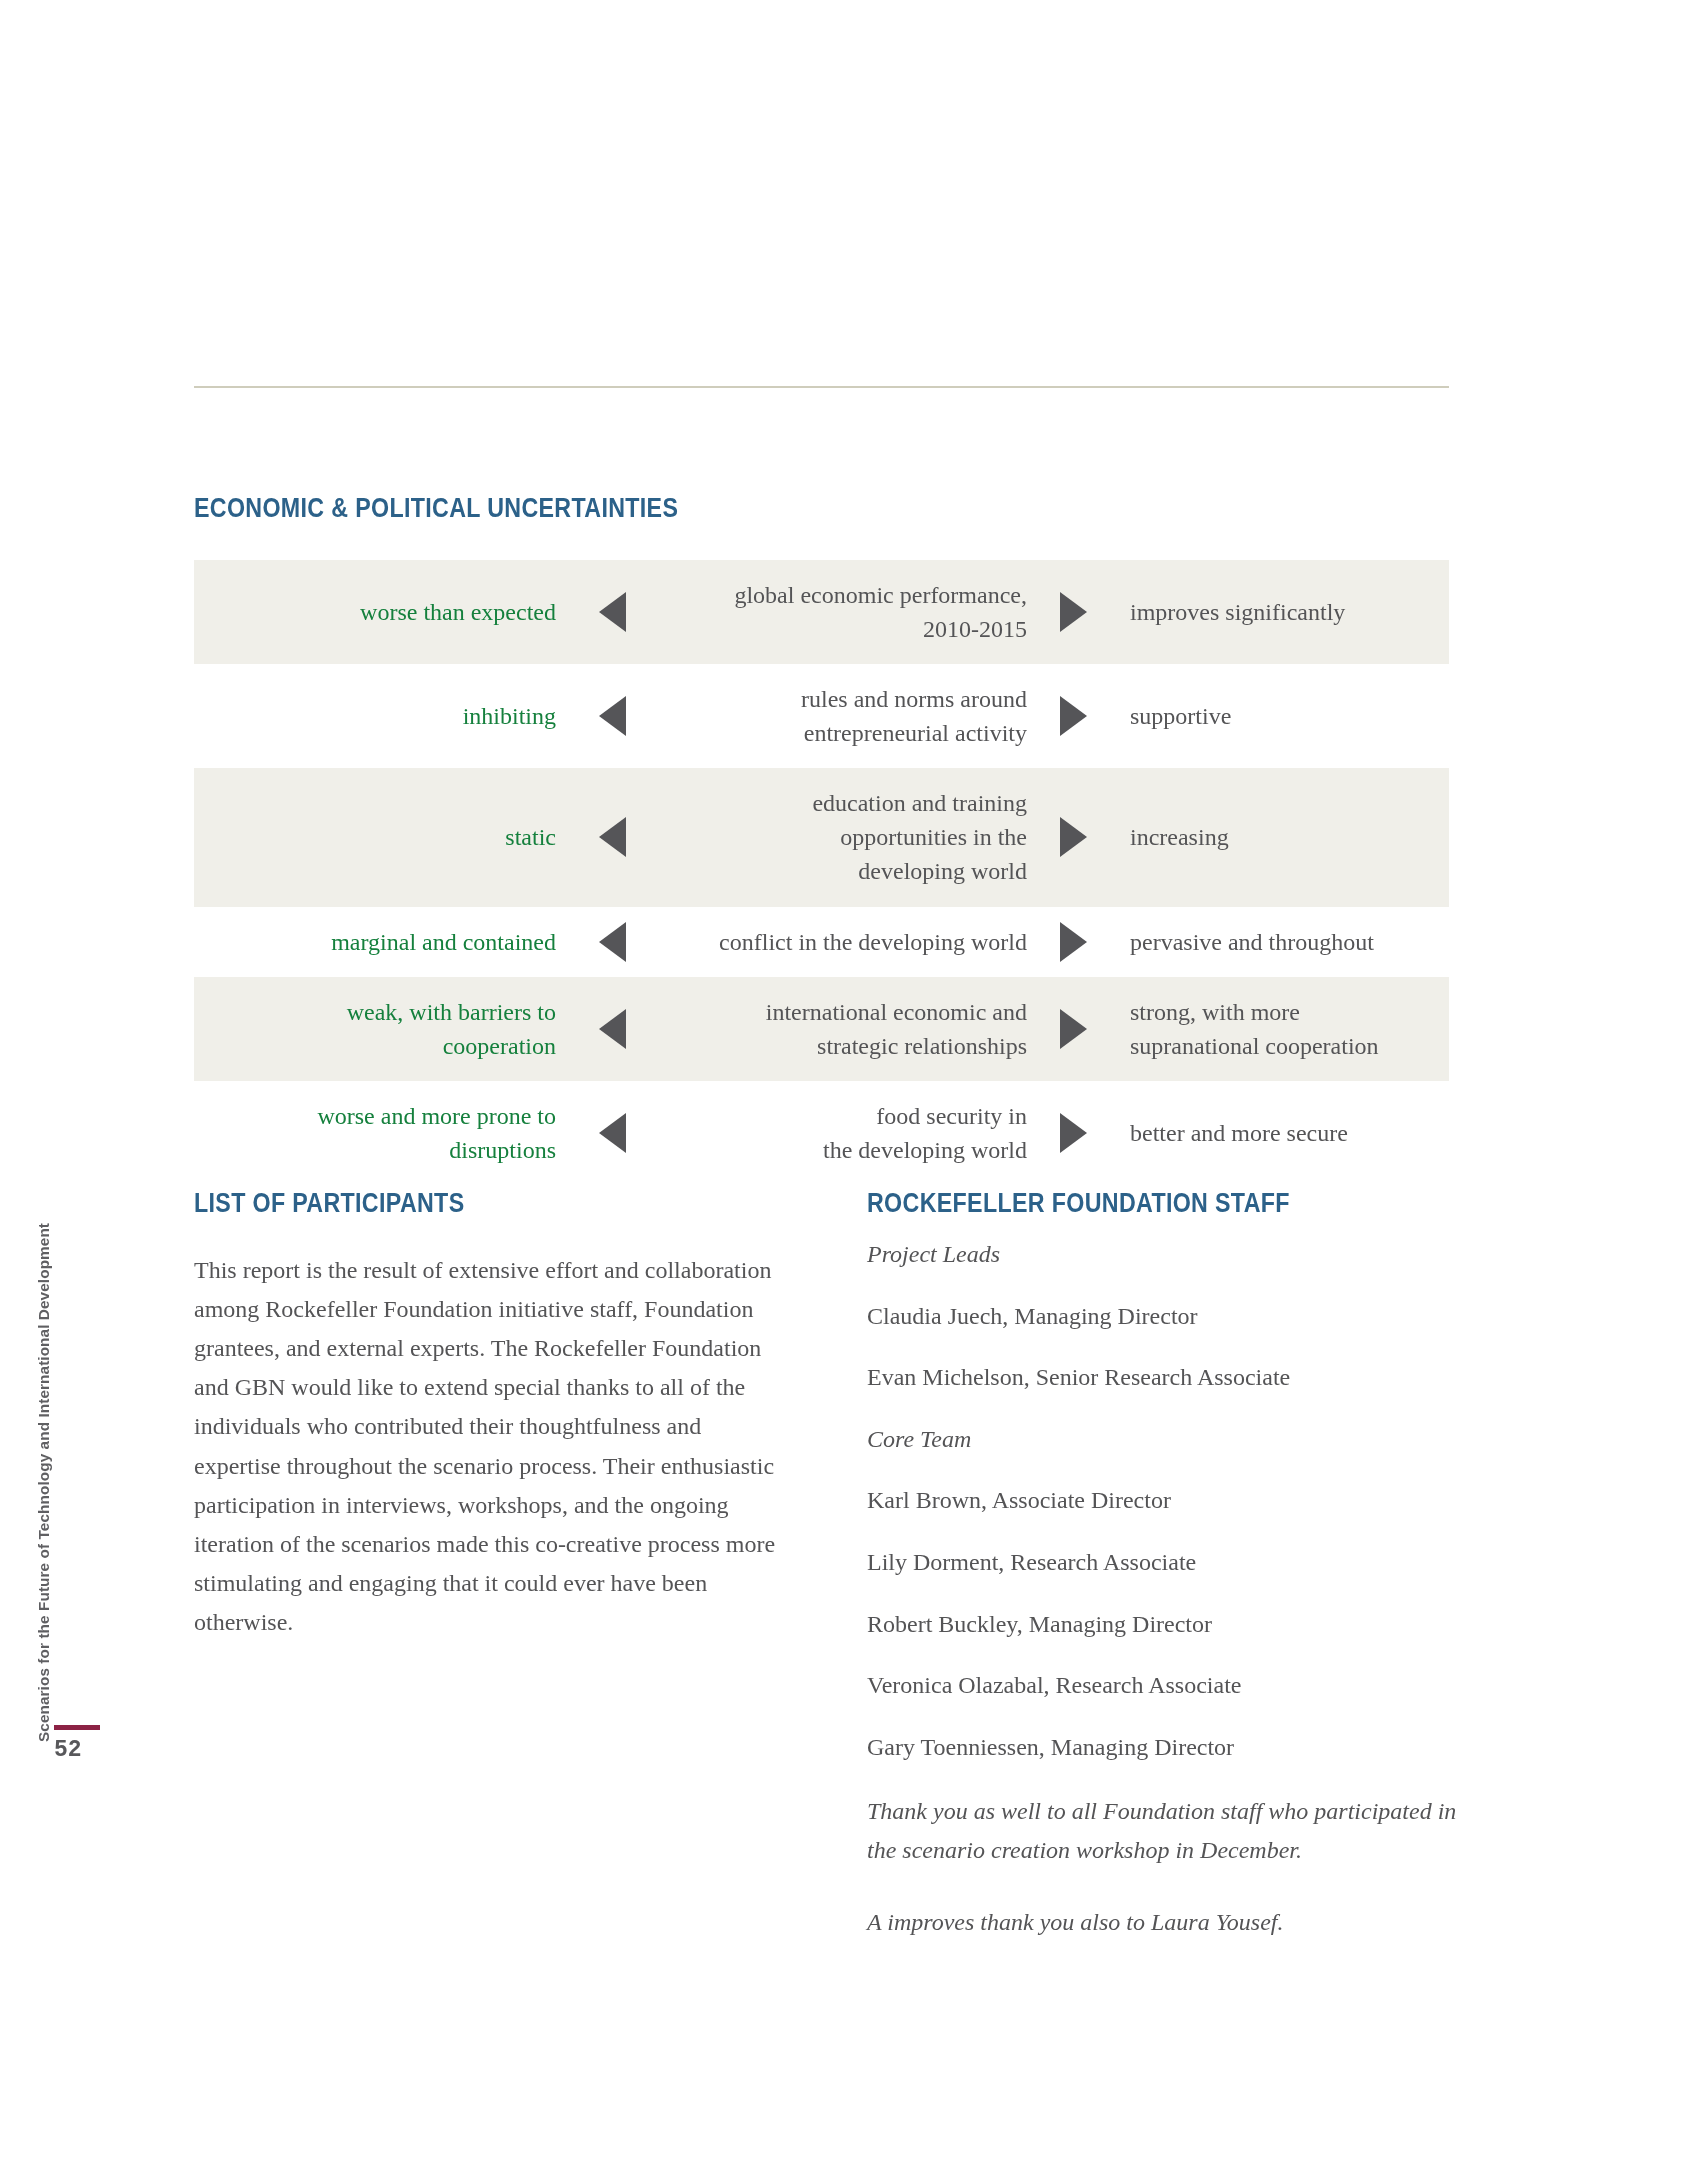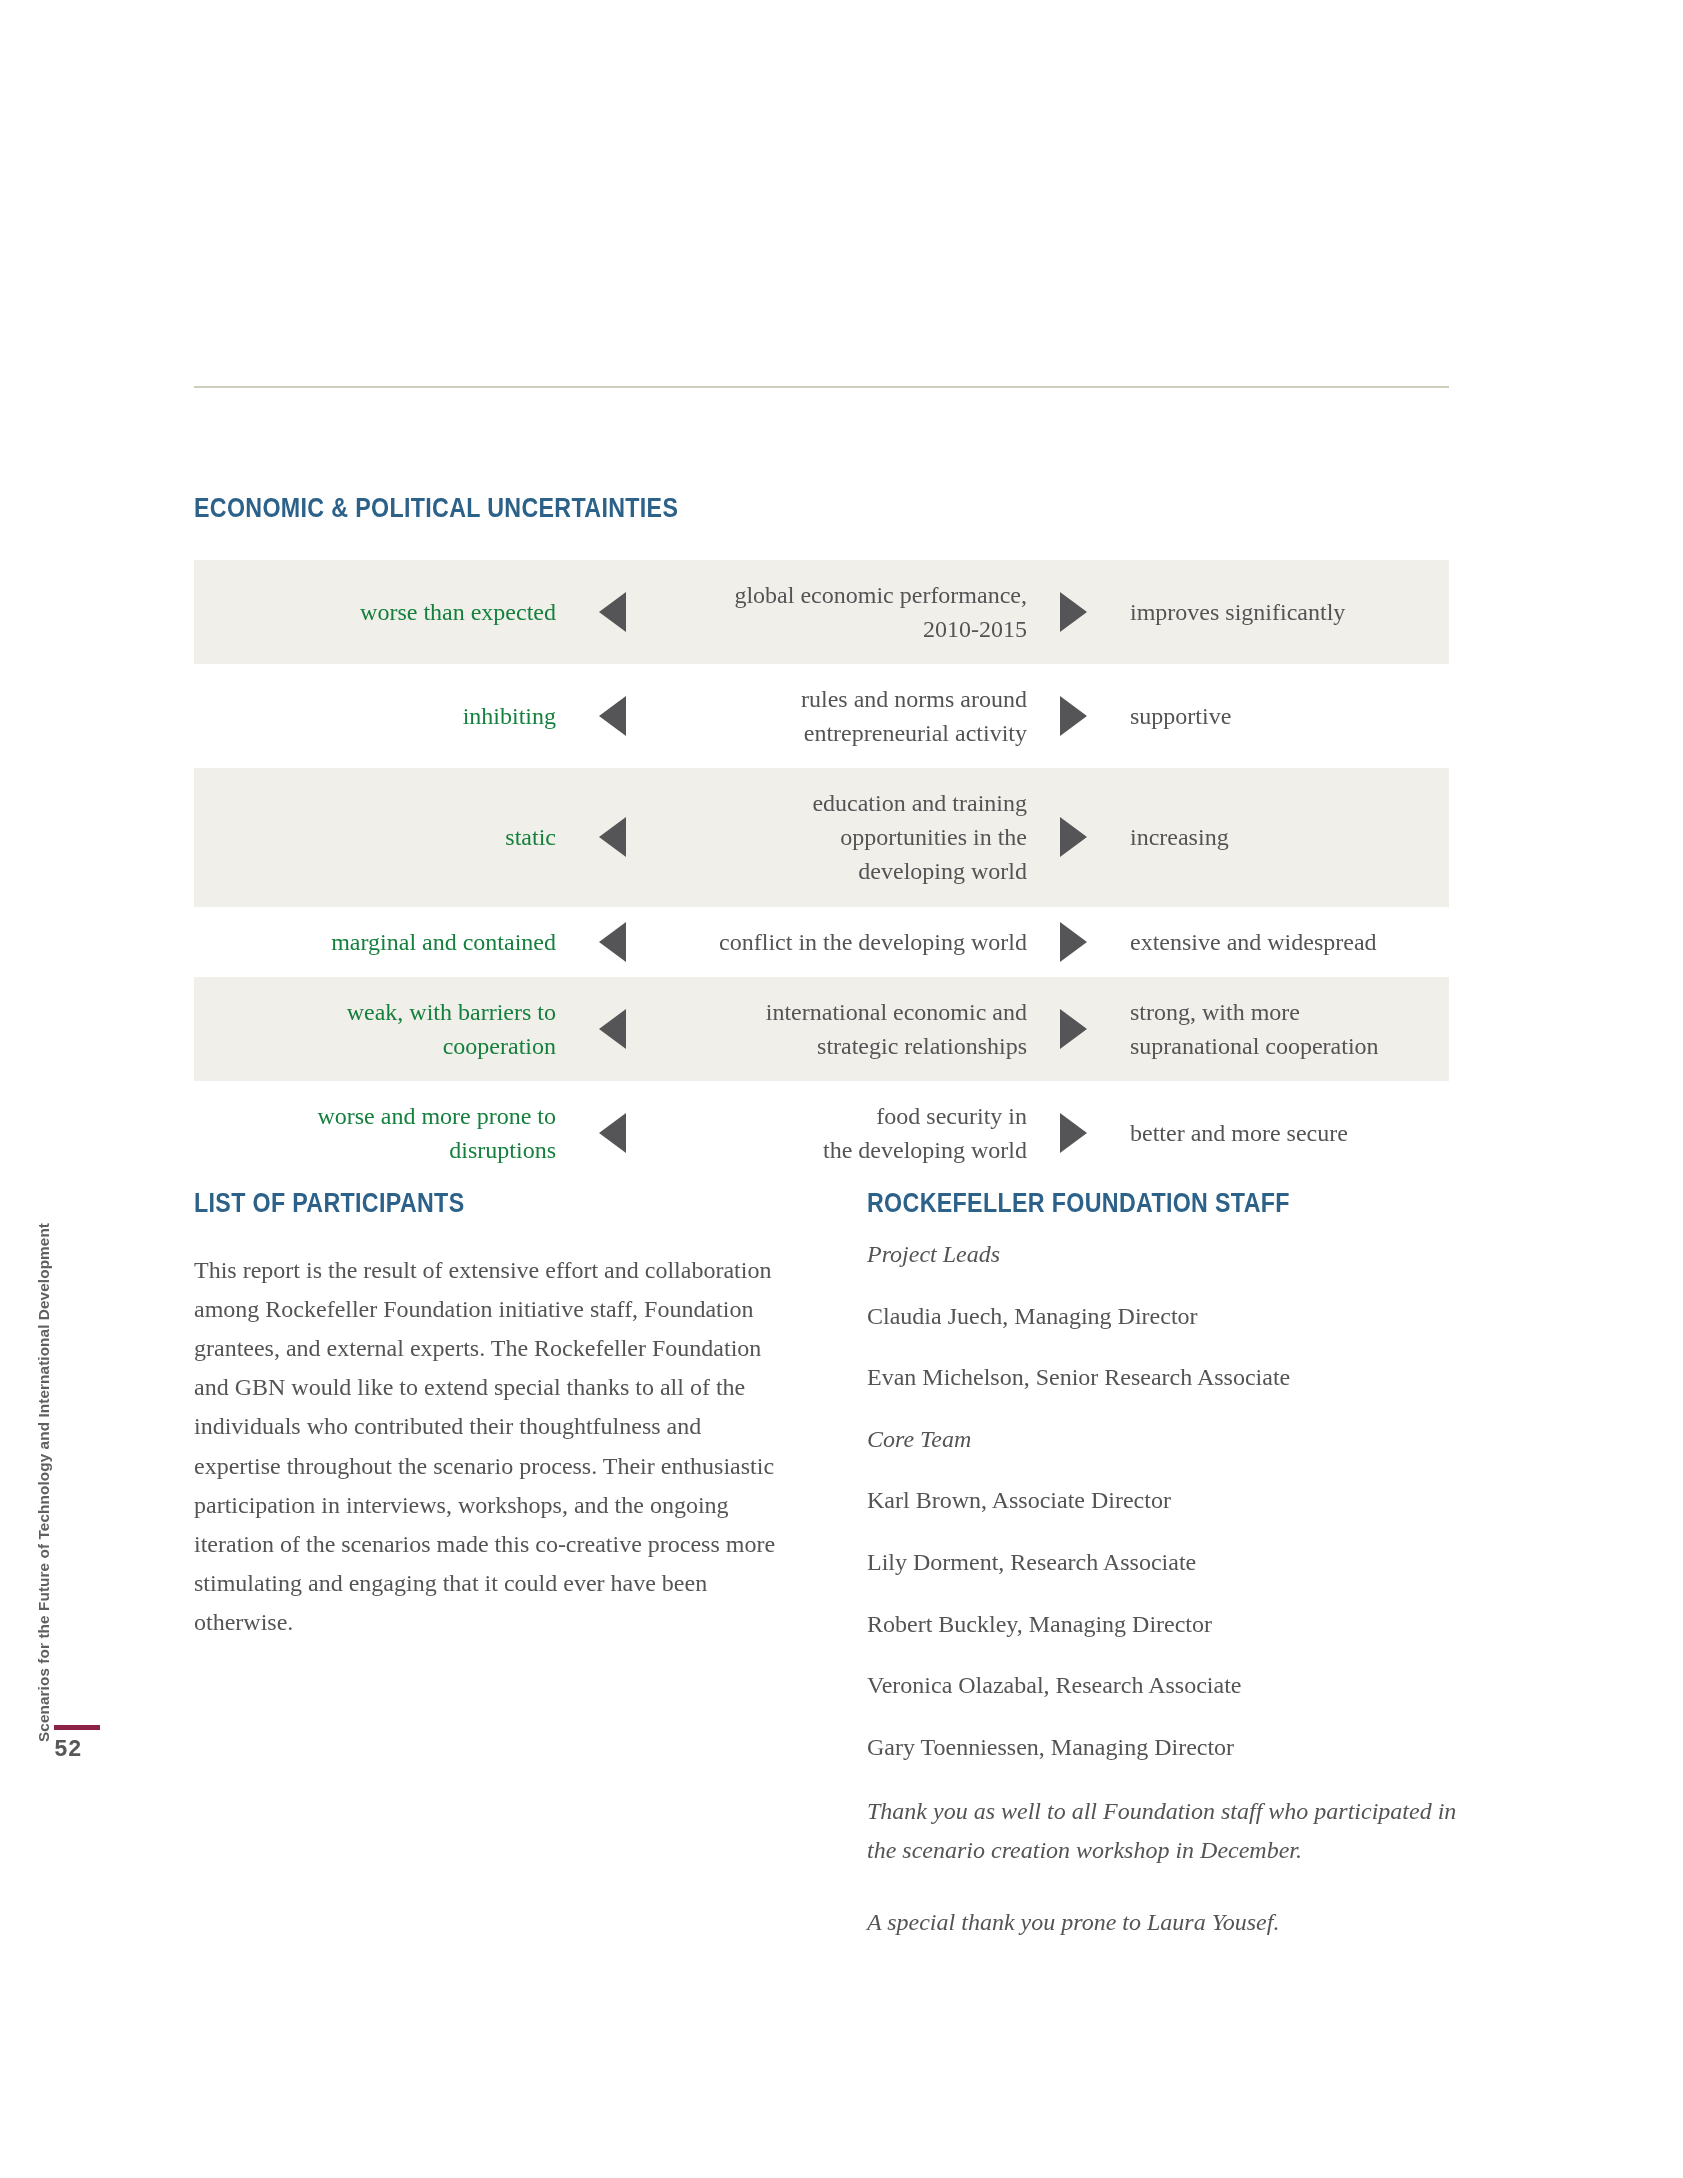--- a/index.html
+++ b/index.html
@@ -296,21 +296,21 @@
         <div class="u-arrow-left">
           <span class="tri tri-left"></span>
         </div>
         <div class="u-center">
           <div>conflict in the developing world</div>
         </div>
         <div class="u-arrow-right">
           <span class="tri tri-right"></span>
         </div>
         <div class="u-right">
-          <div>extensive and widespread</div>
+          <div>pervasive and throughout</div>
         </div>
       </div>
       <div class="u-row shaded">
         <div class="u-left">
           <div>weak, with barriers to</div>
           <div>cooperation</div>
         </div>
         <div class="u-arrow-left">
           <span class="tri tri-left"></span>
         </div>
@@ -362,17 +362,17 @@
       </div>
     <p class="staff-label thanks-gap">Core Team</p>
     <div id="core-team-list">
         <p class="staff-name">Karl Brown, Associate Director</p>
         <p class="staff-name">Lily Dorment, Research Associate</p>
         <p class="staff-name">Robert Buckley, Managing Director</p>
         <p class="staff-name">Veronica Olazabal, Research Associate</p>
         <p class="staff-name">Gary Toenniessen, Managing Director</p>
       </div>
     <p class="thanks-para thanks-gap">Thank you as well to all Foundation staff who participated in the scenario creation workshop in December.</p>
-    <p class="thanks-para">A special thank you prone to Laura Yousef.</p>
+    <p class="thanks-para">A improves thank you also to Laura Yousef.</p>
   </div>
 
 </div>
 
 
 </body></html>

